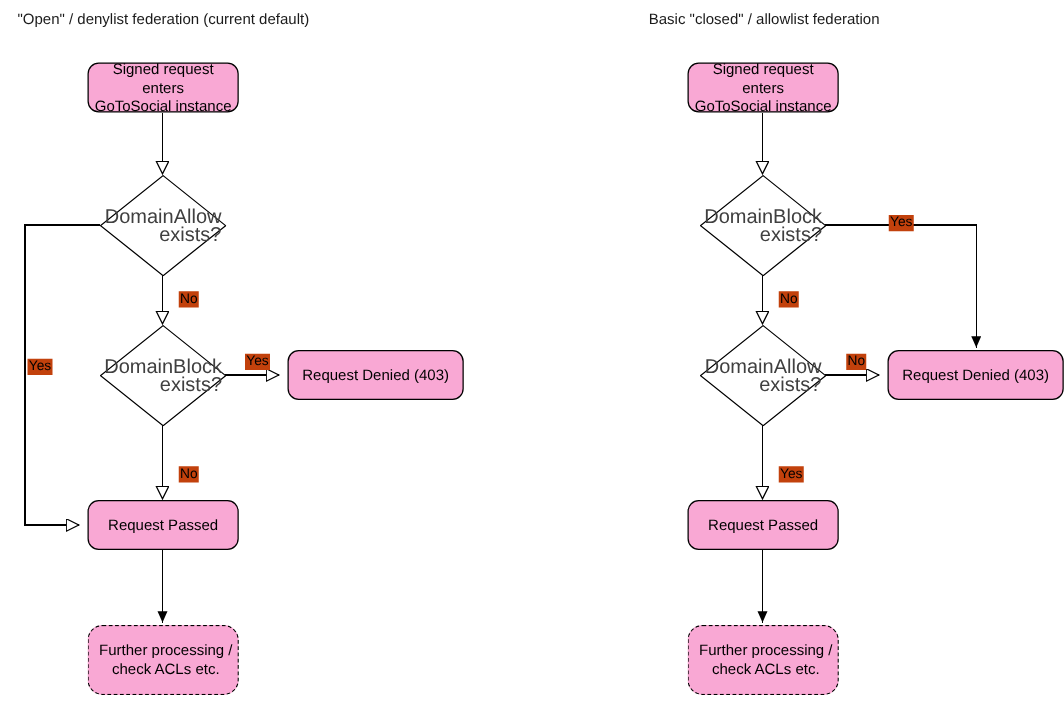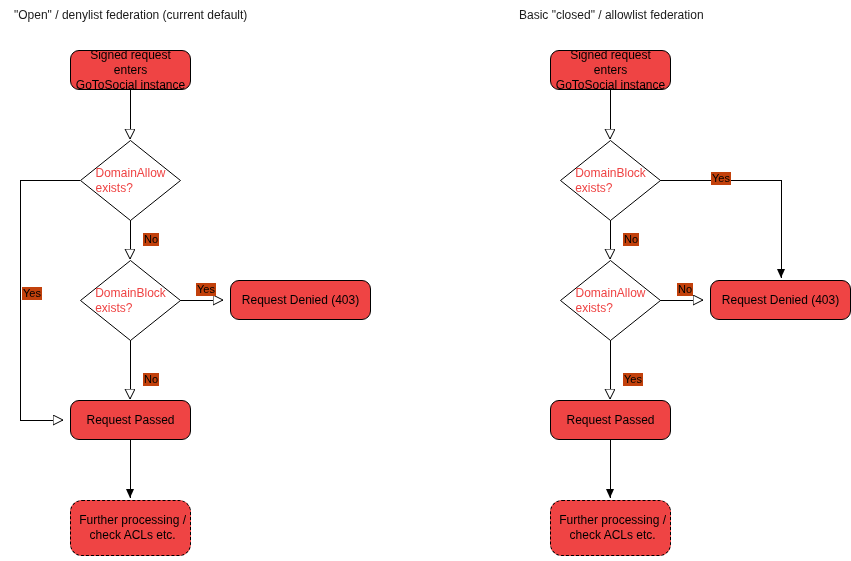--- a/index.html
+++ b/index.html
@@ -36,21 +36,21 @@
   .node {
     position: absolute;
     box-sizing: border-box;
     display: flex;
     align-items: center;
     justify-content: center;
     text-align: center;
     font-size: 12px;
     line-height: 15px;
     color: #000000;
-    background: #ef4444;
+    background: #f9a8d4;
   }
   .rounded {
     border: 1px solid #000000;
     border-radius: 9px;
   }
   .dashed {
     border: 1px dashed #000000;
     border-radius: 12px;
     justify-content: flex-end;
   }
@@ -62,24 +62,24 @@
     align-items: center;
     justify-content: center;
   }
   .diamond-wrap svg {
     position: absolute;
     left: 0; top: 0;
   }
   .diamond-wrap .txt {
     position: relative;
     z-index: 2;
-    text-align: left;
-    font-size: 12px;
+    text-align: right;
+    font-size: 16px;
     line-height: 15px;
-    color: #ef4444;
+    color: #404040;
     white-space: nowrap;
   }
 
   .edge-label {
     position: absolute;
     font-size: 11px;
     line-height: 13px;
     color: #000000;
     background: #c2410c;
     padding: 0 1px;

